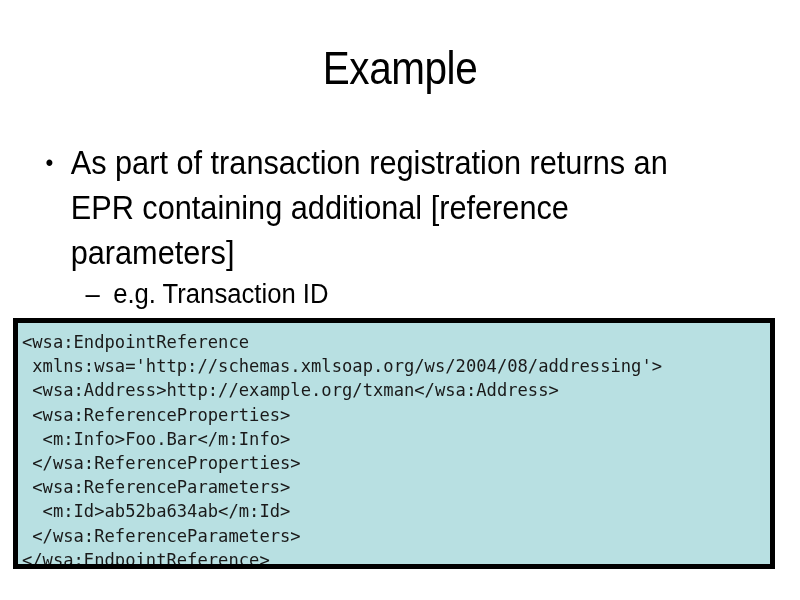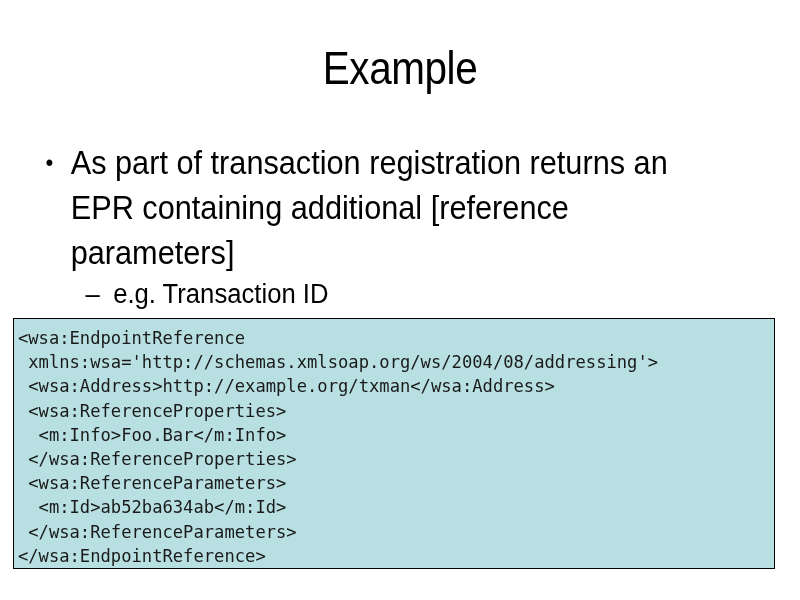--- a/index.html
+++ b/index.html
@@ -85,21 +85,21 @@
   }
 
   
   #code-box {
     position: absolute;
     left: 13px;
     top: 318px;
     width: 762px;
     height: 251px;
     background: #b8e0e2;
-    border: 1px solid #7f1d1d;
+    border: 5px solid #7f1d1d;
     box-sizing: border-box;
     overflow: hidden;
   }
   #code-text {
     margin: 0;
     padding: 7px 0 0 4px;
     font-family: "Liberation Serif", "DejaVu Sans Mono", monospace;
     font-size: 18.5px;
     line-height: 24.2px;
     color: #1a1a1a;

